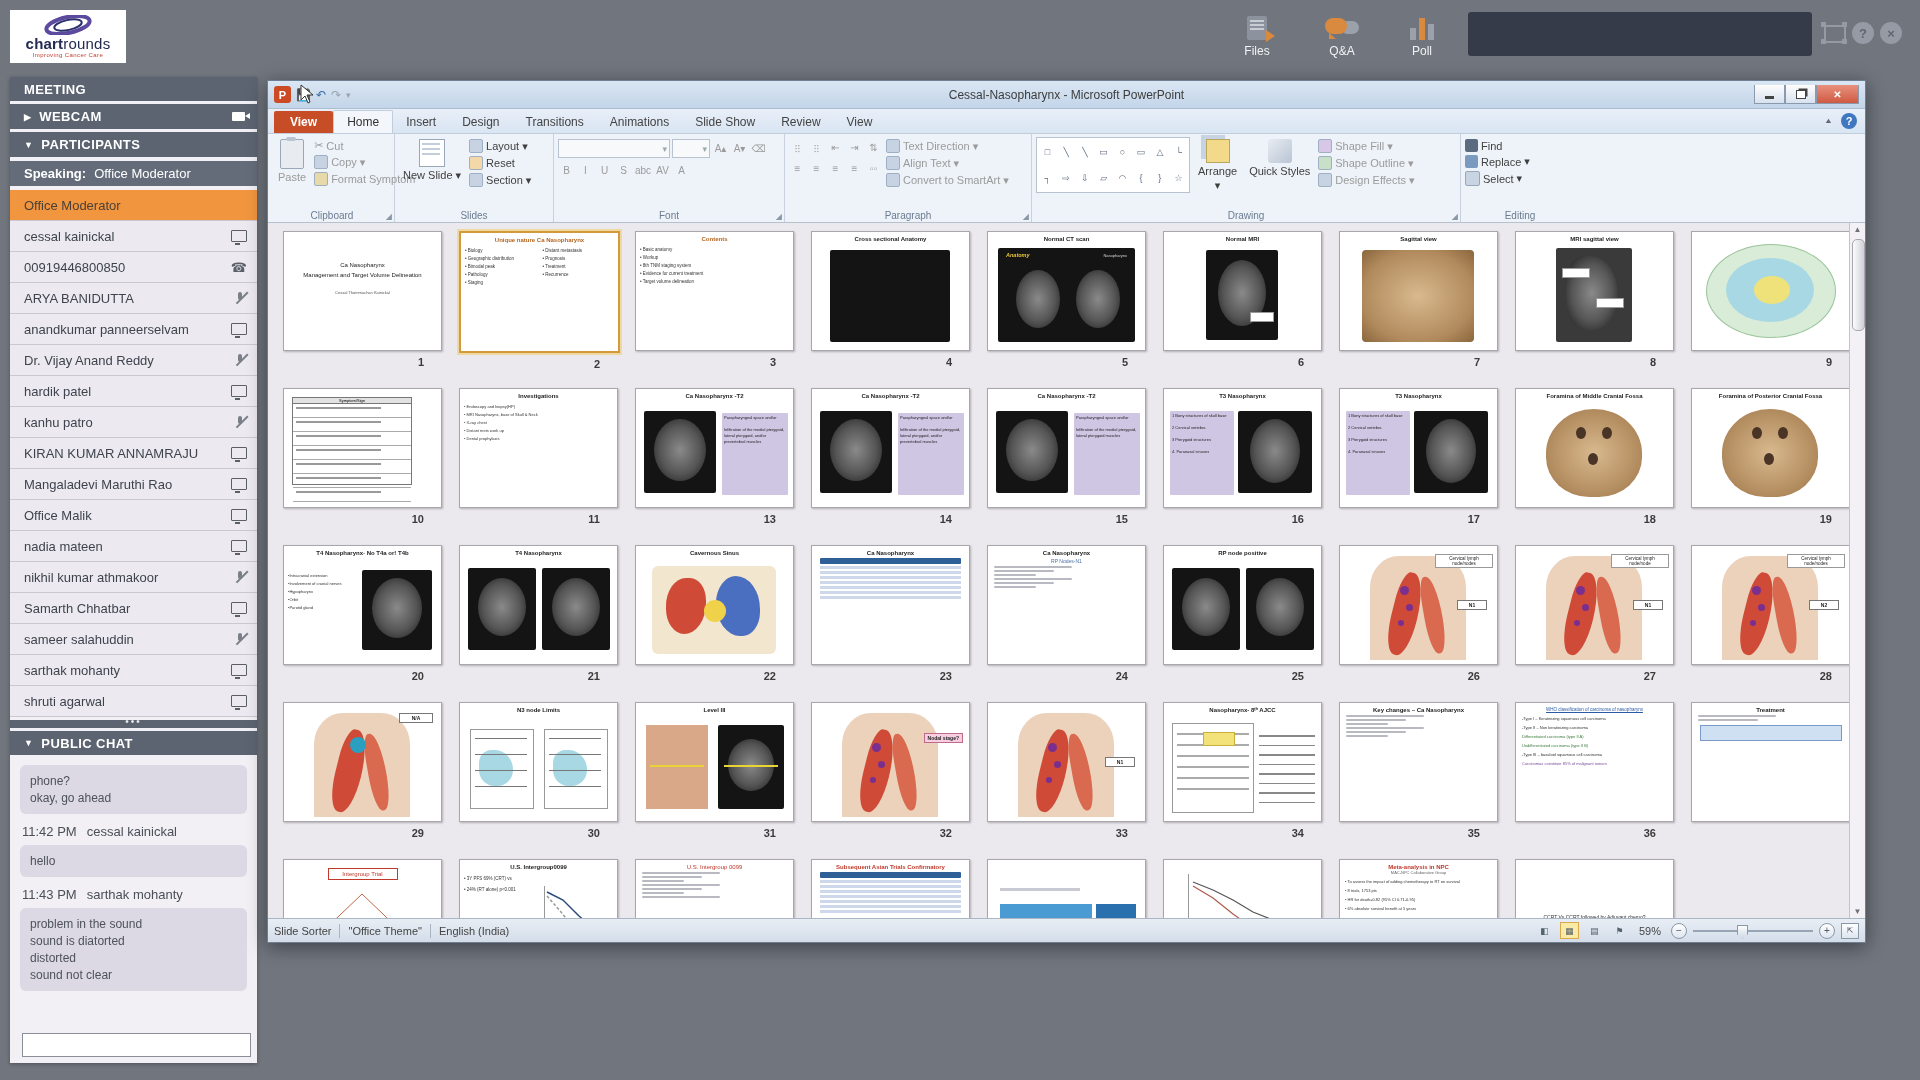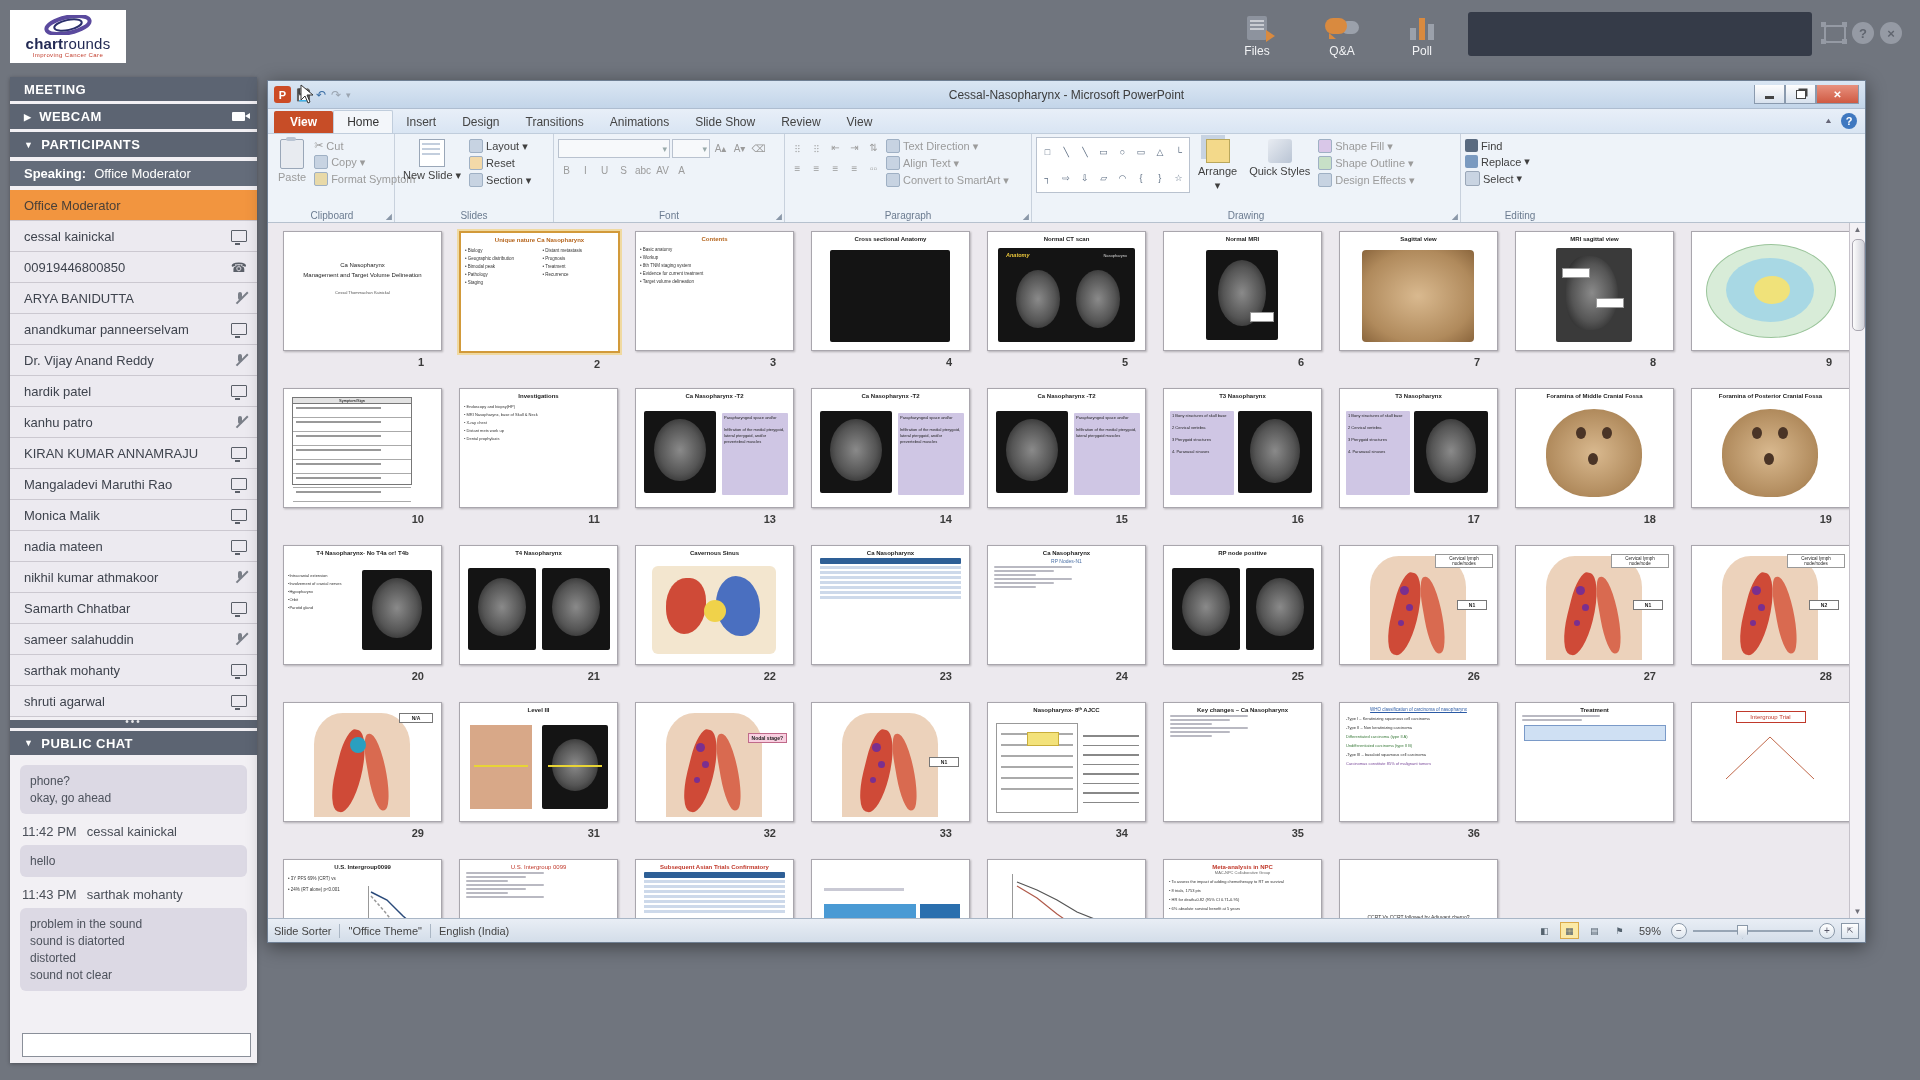--- a/index.html
+++ b/index.html
@@ -240,21 +240,21 @@
       </div>
       <div class="prow">
         <span>KIRAN KUMAR ANNAMRAJU</span>
         <span class="mon"></span>
       </div>
       <div class="prow">
         <span>Mangaladevi Maruthi Rao</span>
         <span class="mon"></span>
       </div>
       <div class="prow">
-        <span>Monica Malik</span>
+        <span>Office Malik</span>
         <span class="mon"></span>
       </div>
       <div class="prow">
         <span>nadia mateen</span>
         <span class="mon"></span>
       </div>
       <div class="prow">
         <span>nikhil kumar athmakoor</span>
         <span class="micoff"></span>
       </div>
@@ -826,20 +826,40 @@
               <div class="musc" style="left: 52px; top: 26px; width: 26px; height: 84px; transform: rotate(14deg);"></div>
               <div class="musc" style="left: 84px; top: 30px; width: 18px; height: 78px; transform: rotate(-10deg); background: rgb(217, 106, 80);"></div>
               <div class="nod" style="left: 66px; top: 34px; width: 16px; height: 16px; background: rgb(42, 159, 192);"></div>
               <div class="tagbox" style="right: 8px; top: 10px; width: 26px;">N/A</div>
             </div>
           </div>
           <div class="slnum">29</div>
         </div>
         <div class="cell">
           <div class="sl">
+            <div class="tt">N3 node  Limits</div>
+            <div style="position: absolute; left: 10px; top: 26px; width: 62px; height: 78px; background: rgb(255, 255, 255); border: 1px solid rgb(153, 153, 153);">
+              <div style="position: absolute; left: 8px; top: 20px; width: 34px; height: 36px; background: rgb(168, 216, 228); border-radius: 40% 60% 50% 50%;"></div>
+              <div style="position: absolute; left: 4px; top: 8px; width: 52px; height: 1px; background: rgb(119, 119, 119);"></div>
+              <div style="position: absolute; left: 4px; top: 24px; width: 52px; height: 1px; background: rgb(119, 119, 119);"></div>
+              <div style="position: absolute; left: 4px; top: 40px; width: 52px; height: 1px; background: rgb(119, 119, 119);"></div>
+              <div style="position: absolute; left: 4px; top: 56px; width: 52px; height: 1px; background: rgb(119, 119, 119);"></div>
+            </div>
+            <div style="position: absolute; left: 84px; top: 26px; width: 62px; height: 78px; background: rgb(255, 255, 255); border: 1px solid rgb(153, 153, 153);">
+              <div style="position: absolute; left: 8px; top: 20px; width: 34px; height: 36px; background: rgb(168, 216, 228); border-radius: 40% 60% 50% 50%;"></div>
+              <div style="position: absolute; left: 4px; top: 8px; width: 52px; height: 1px; background: rgb(119, 119, 119);"></div>
+              <div style="position: absolute; left: 4px; top: 24px; width: 52px; height: 1px; background: rgb(119, 119, 119);"></div>
+              <div style="position: absolute; left: 4px; top: 40px; width: 52px; height: 1px; background: rgb(119, 119, 119);"></div>
+              <div style="position: absolute; left: 4px; top: 56px; width: 52px; height: 1px; background: rgb(119, 119, 119);"></div>
+            </div>
+          </div>
+          <div class="slnum">30</div>
+        </div>
+        <div class="cell">
+          <div class="sl">
             <div class="tt">Level III</div>
             <div style="position: absolute; left: 10px; top: 22px; width: 62px; height: 84px; background: rgb(216, 168, 136);">
               <div style="position: absolute; left: 4px; top: 40px; width: 54px; height: 2px; background: rgb(232, 212, 53);"></div>
             </div>
             <div class="dk" style="left: 82px; top: 22px; width: 66px; height: 84px;">
               <div class="blob" style="left: 10px; top: 14px; width: 46px; height: 52px;"></div>
               <div style="position: absolute; left: 6px; top: 40px; width: 54px; height: 2px; background: rgb(232, 212, 53);"></div>
             </div>
           </div>
           <div class="slnum">31</div>

